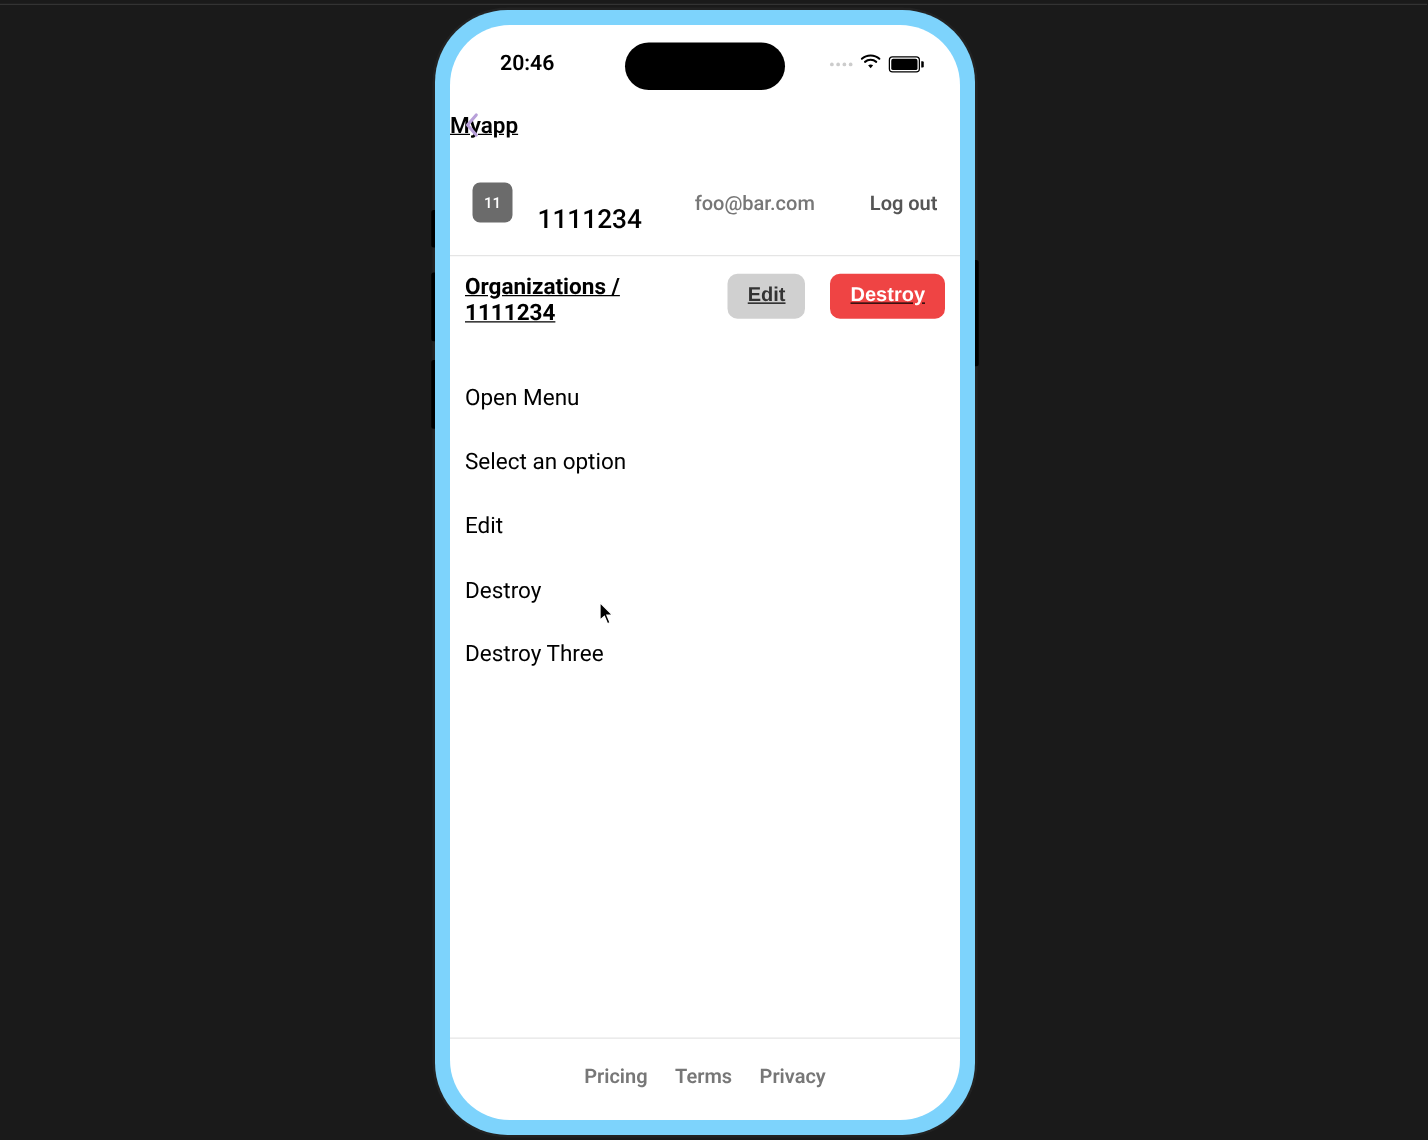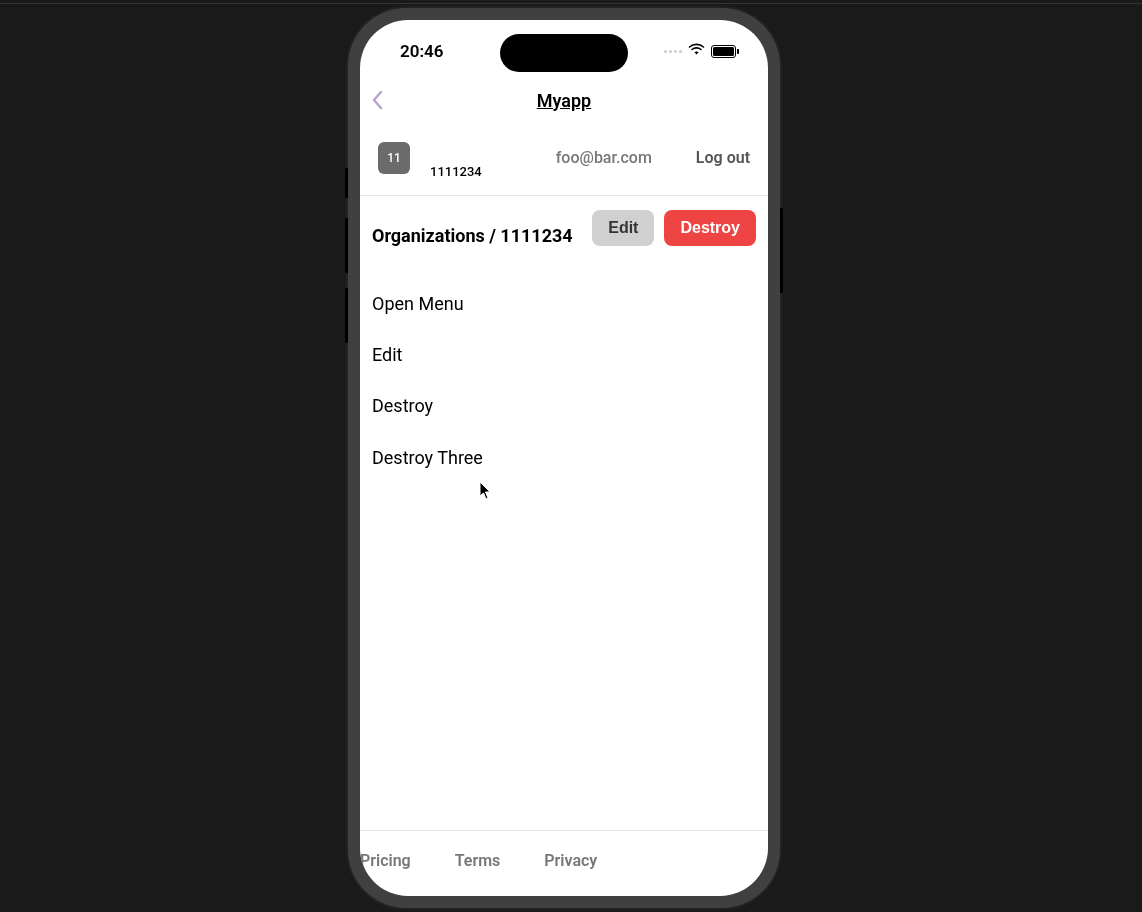--- a/index.html
+++ b/index.html
@@ -23,21 +23,21 @@
       height: 4px;
       background: #1a1a1a;
       border-bottom: 1px solid #333;
     }
     .phone-frame {
       position: absolute;
       left: 348px;
       top: 8px;
       width: 432px;
       height: 900px;
-      background: #404040;
+      background: #7dd3fc;
       border-radius: 58px;
       padding: 12px;
       box-shadow: 0 0 0 2px #222;
     }
     .phone-side-button-1 {
       position: absolute;
       left: -3px;
       top: 160px;
       width: 3px;
       height: 30px;
@@ -148,21 +148,20 @@
     .battery-fill {
       width: 100%;
       height: 100%;
       background: #000;
       border-radius: 1.5px;
     }
     .nav-header {
       height: 44px;
       display: flex;
       align-items: center;
-      justify-content: center;
       position: relative;
       text-decoration: underline;
     }
     .back-chevron {
       position: absolute;
       left: 6px;
       top: 50%;
       transform: translateY(-50%);
       width: 24px;
       height: 24px;
@@ -192,21 +191,21 @@
       background: #6b6b6b;
       border-radius: 6px;
       display: flex;
       align-items: center;
       justify-content: center;
       color: #fff;
       font-size: 12px;
       font-weight: 500;
     }
     .user-name {
-      font-size: 13px;
+      font-size: 21px;
       font-weight: 500;
       color: #000;
       flex: 0 0 auto;
       margin-top: 28px;
     }
     .user-spacer {
       flex: 1;
     }
     .user-email {
       font-size: 16px;
@@ -216,23 +215,24 @@
     }
     .logout-link {
       font-size: 16px;
       color: #555;
       font-weight: 600;
       margin-left: 24px;
       cursor: pointer;
     }
     .content-header {
       display: flex;
-      align-items: flex-end;
+      align-items: flex-start;
       padding: 14px 12px 14px 12px;
-      gap: 10px;
+      gap: 20px;
+      text-decoration: underline;
     }
     .breadcrumb {
       font-size: 18px;
       font-weight: 700;
       color: #000;
       flex: 1;
     }
     .btn {
       padding: 9px 16px;
       border-radius: 8px;
@@ -262,21 +262,22 @@
     }
     .content-spacer {
       flex: 1;
     }
     .footer {
       border-top: 1px solid #e5e5e5;
       padding: 20px 0 8px 0;
     }
     .footer-links {
       display: flex;
-      gap: 44px;
+      justify-content: center;
+      gap: 22px;
       margin-bottom: 18px;
     }
     .footer-link {
       font-size: 16px;
       font-weight: 600;
       color: #777;
       cursor: pointer;
     }
     .footer-copy {
       text-align: center;
@@ -347,20 +348,21 @@
     </div>
 
     <div class="content-header">
       <div class="breadcrumb">Organizations / 1111234</div>
       <button class="btn btn-edit">Edit</button>
       <button class="btn btn-destroy">Destroy</button>
     </div>
 
     <div class="menu-list">
       <div class="menu-item">Open Menu</div>
+      <div class="menu-item">Select an option</div>
       <div class="menu-item">Edit</div>
       <div class="menu-item">Destroy</div>
       <div class="menu-item">Destroy Three</div>
     </div>
 
     <div class="content-spacer"></div>
 
     <div class="footer">
       <div class="footer-links">
         <div class="footer-link">Pricing</div>

